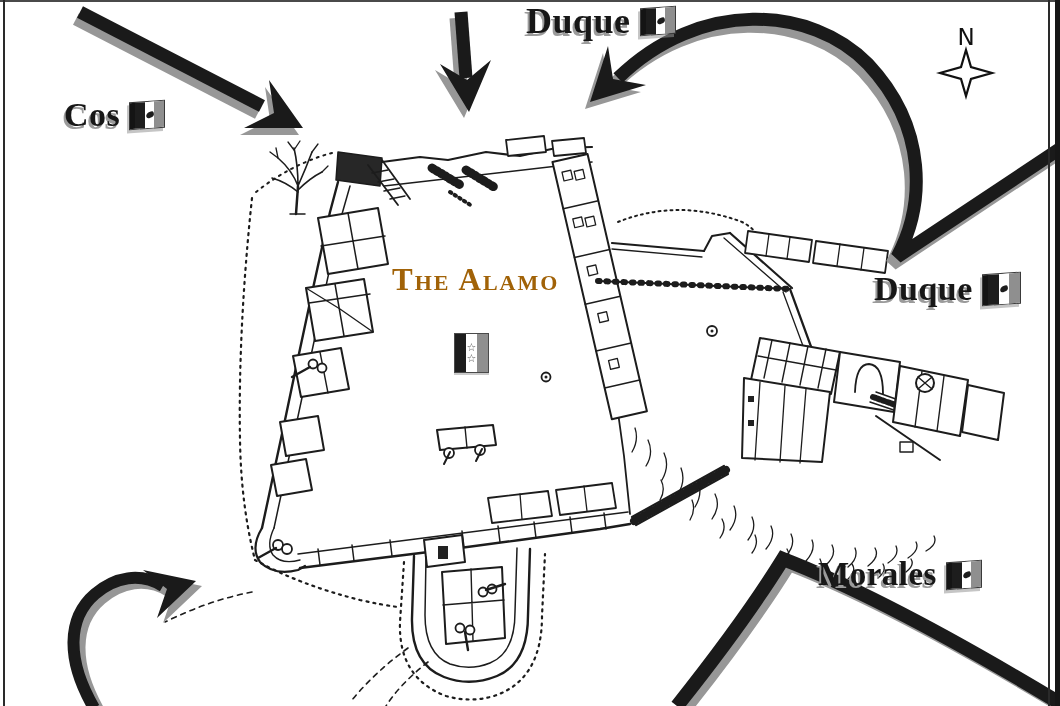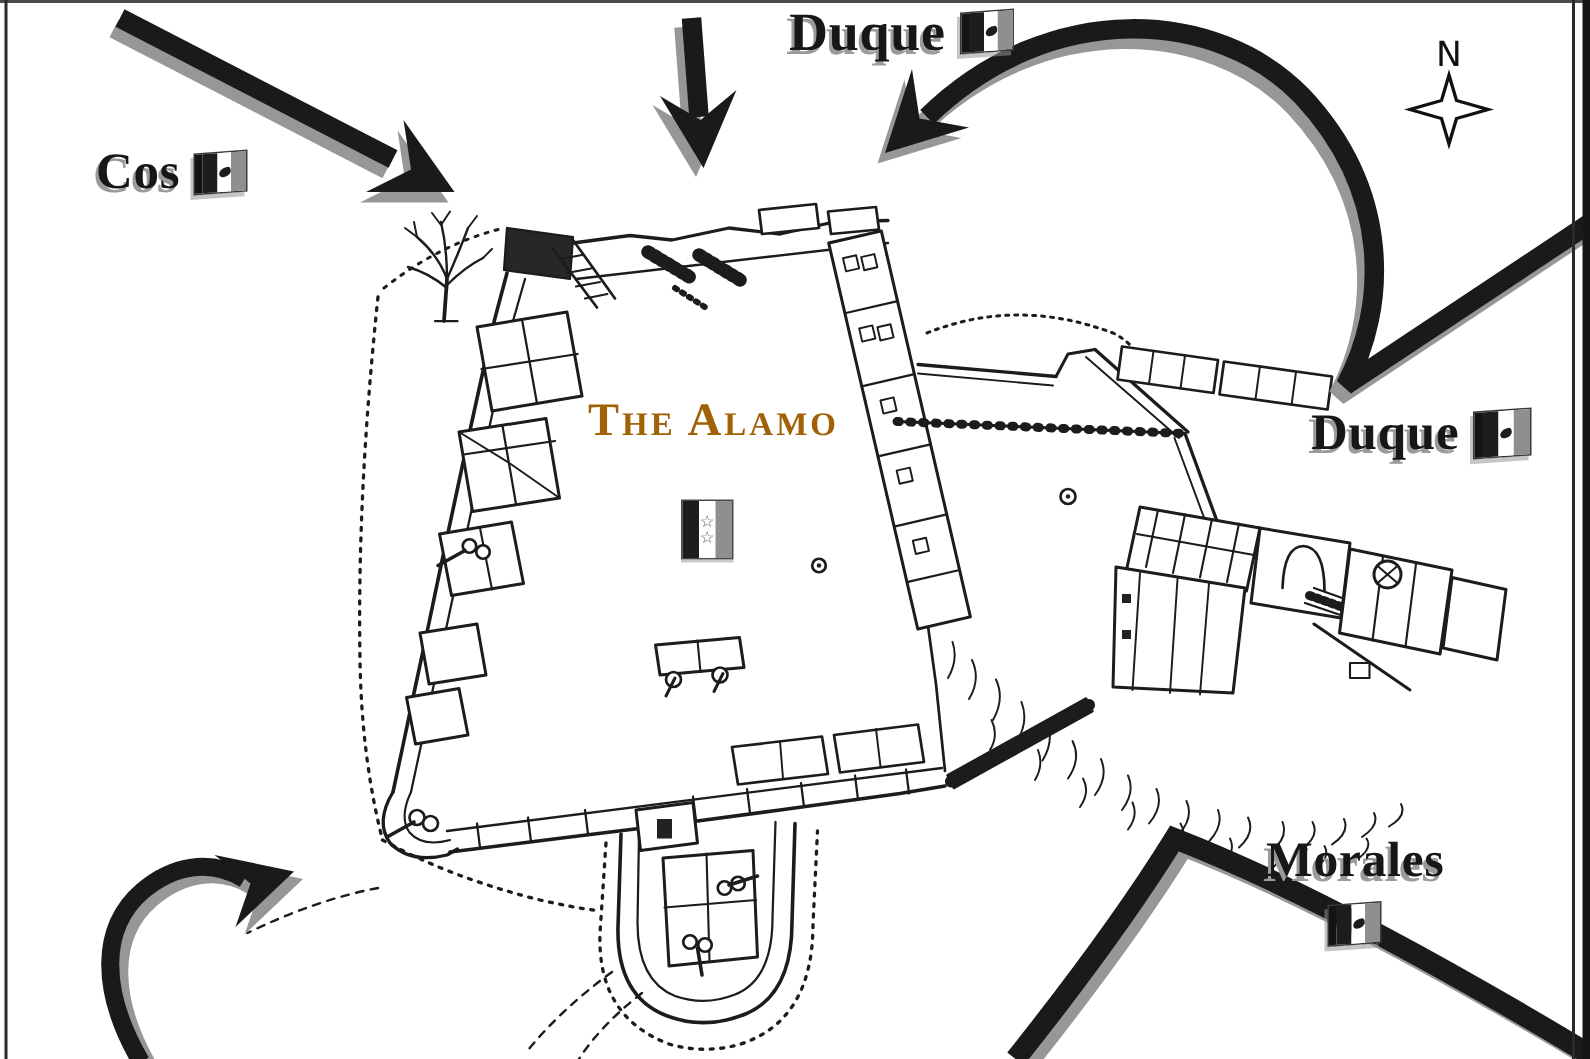--- a/index.html
+++ b/index.html
@@ -299,21 +299,21 @@
     <span class="flag" style="width:37px;height:30px;">
       <span class="pole"></span>
       <span class="s dark"></span>
       <span class="s white">
           <span class="eagle"></span>
         </span>
       <span class="s gray"></span>
     </span>
   </div>
 
-  <div class="cmd" style="left:844px;top:556px;flex-direction:column;">
+  <div class="cmd" style="left:818px;top:556px;">
     <span class="txt" style="font-size:33px;">Morales</span>
     <span class="flag">
       <span class="pole"></span>
       <span class="s dark"></span>
       <span class="s white">
           <span class="eagle"></span>
         </span>
       <span class="s gray"></span>
     </span>
   </div>

